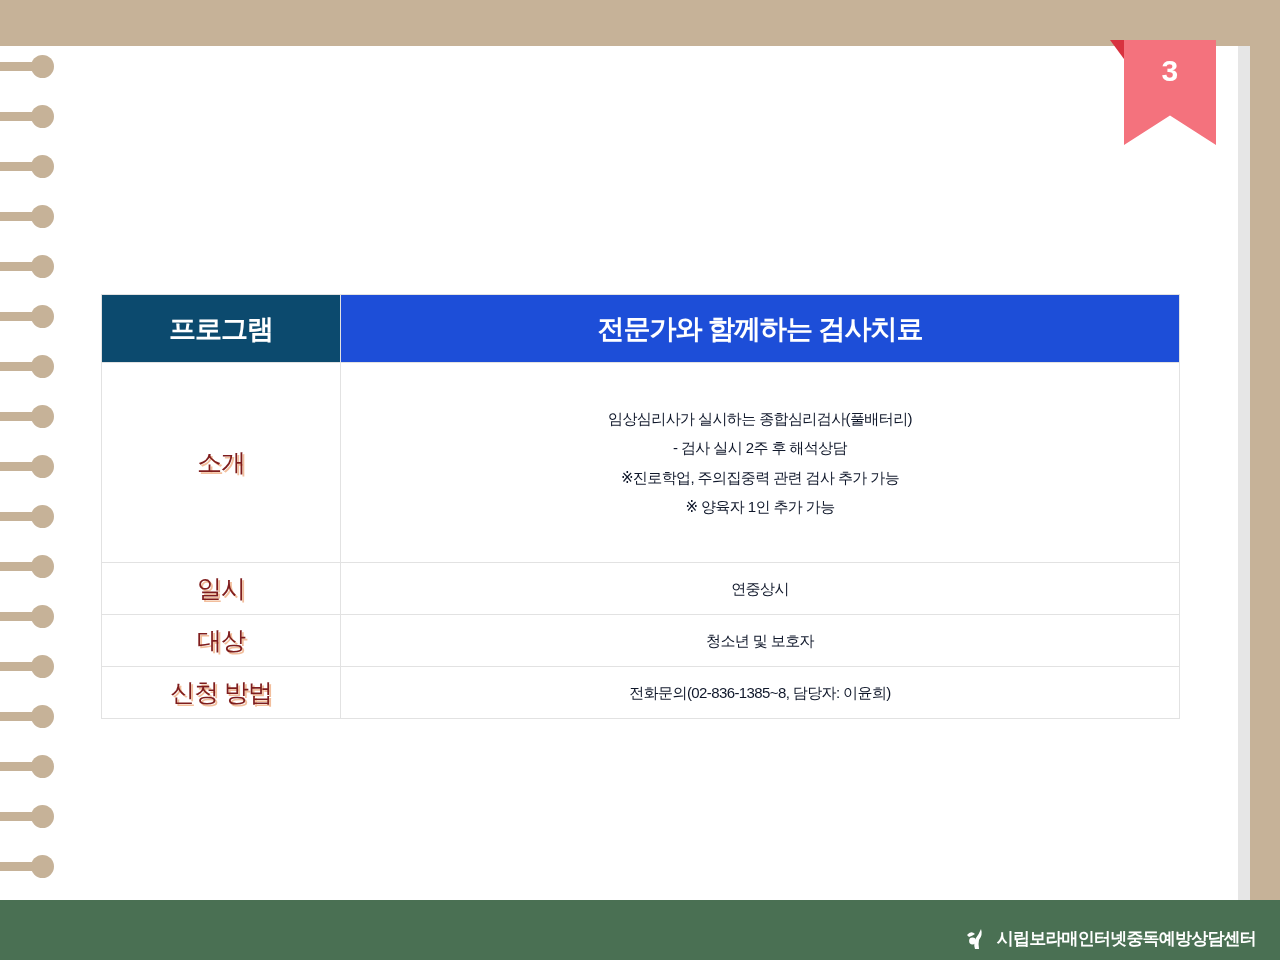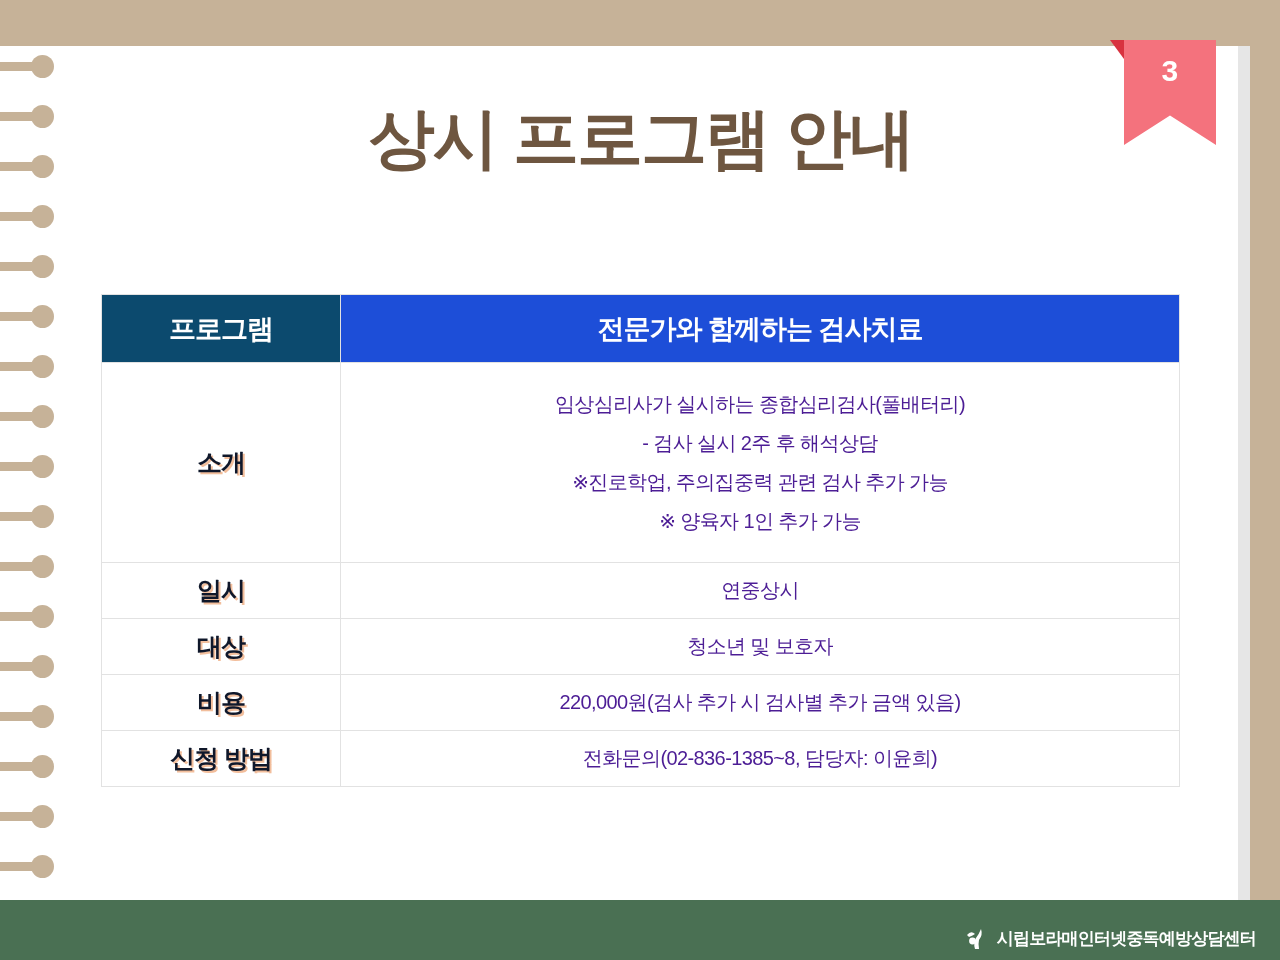--- a/index.html
+++ b/index.html
@@ -102,27 +102,27 @@
     border-color:#e8884a;
   }
   .th-value{
     background:#1d4ed8; color:#ffffff;
     font-size:27px; font-weight:bold;
     letter-spacing:-1px;
     height:68px;
     border-color:#e5ab70;
   }
   .cell-label{
-    font-size:25px; font-weight:bold; color:#0f172a;
+    font-size:25px; font-weight:normal; color:#7f1d1d;
     letter-spacing:-1px;
     text-shadow:2px 2px 0 rgba(232,136,74,0.55);
     width:239px;
   }
   .cell-value{
-    font-size:20px; color:#4c1d95;
+    font-size:15px; color:#0f172a;
     letter-spacing:-0.6px;
     padding:8px 10px;
   }
   .cell-value .line{ line-height:1.95; }
   .r-intro{ height:200px; }
   .r-norm{ height:52px; }
 
   
   .footer{
     position:absolute; left:0; top:900px;
@@ -167,21 +167,20 @@
     <div class="ring" style="top: 816px;"></div>
   </div>
 
 <div class="ribbon">
   <div class="ribbon-fold"></div>
   <div class="ribbon-body"></div>
   <div class="ribbon-num">3</div>
 </div>
 
 <div class="title-block">
-  <div class="title-main">상시 프로그램 안내</div>
 </div>
 
 <table class="table">
   <thead>
     <tr>
       <th class="th-label">프로그램</th>
       <th class="th-value">전문가와 함께하는 검사치료</th>
     </tr>
   </thead>
   <tbody>
@@ -200,26 +199,20 @@
           <div class="line">연중상시</div>
         </td>
       </tr>
       <tr class="r-norm">
         <td class="cell-label">대상</td>
         <td class="cell-value">
           <div class="line">청소년 및 보호자</div>
         </td>
       </tr>
       <tr class="r-norm">
-        <td class="cell-label">비용</td>
-        <td class="cell-value">
-          <div class="line">220,000원(검사 추가 시 검사별 추가 금액 있음)</div>
-        </td>
-      </tr>
-      <tr class="r-norm">
         <td class="cell-label">신청 방법</td>
         <td class="cell-value">
           <div class="line">전화문의(02-836-1385~8, 담당자: 이윤희)</div>
         </td>
       </tr>
     </tbody>
 </table>
 
 <div class="footer">
   <div class="footer-logo">

